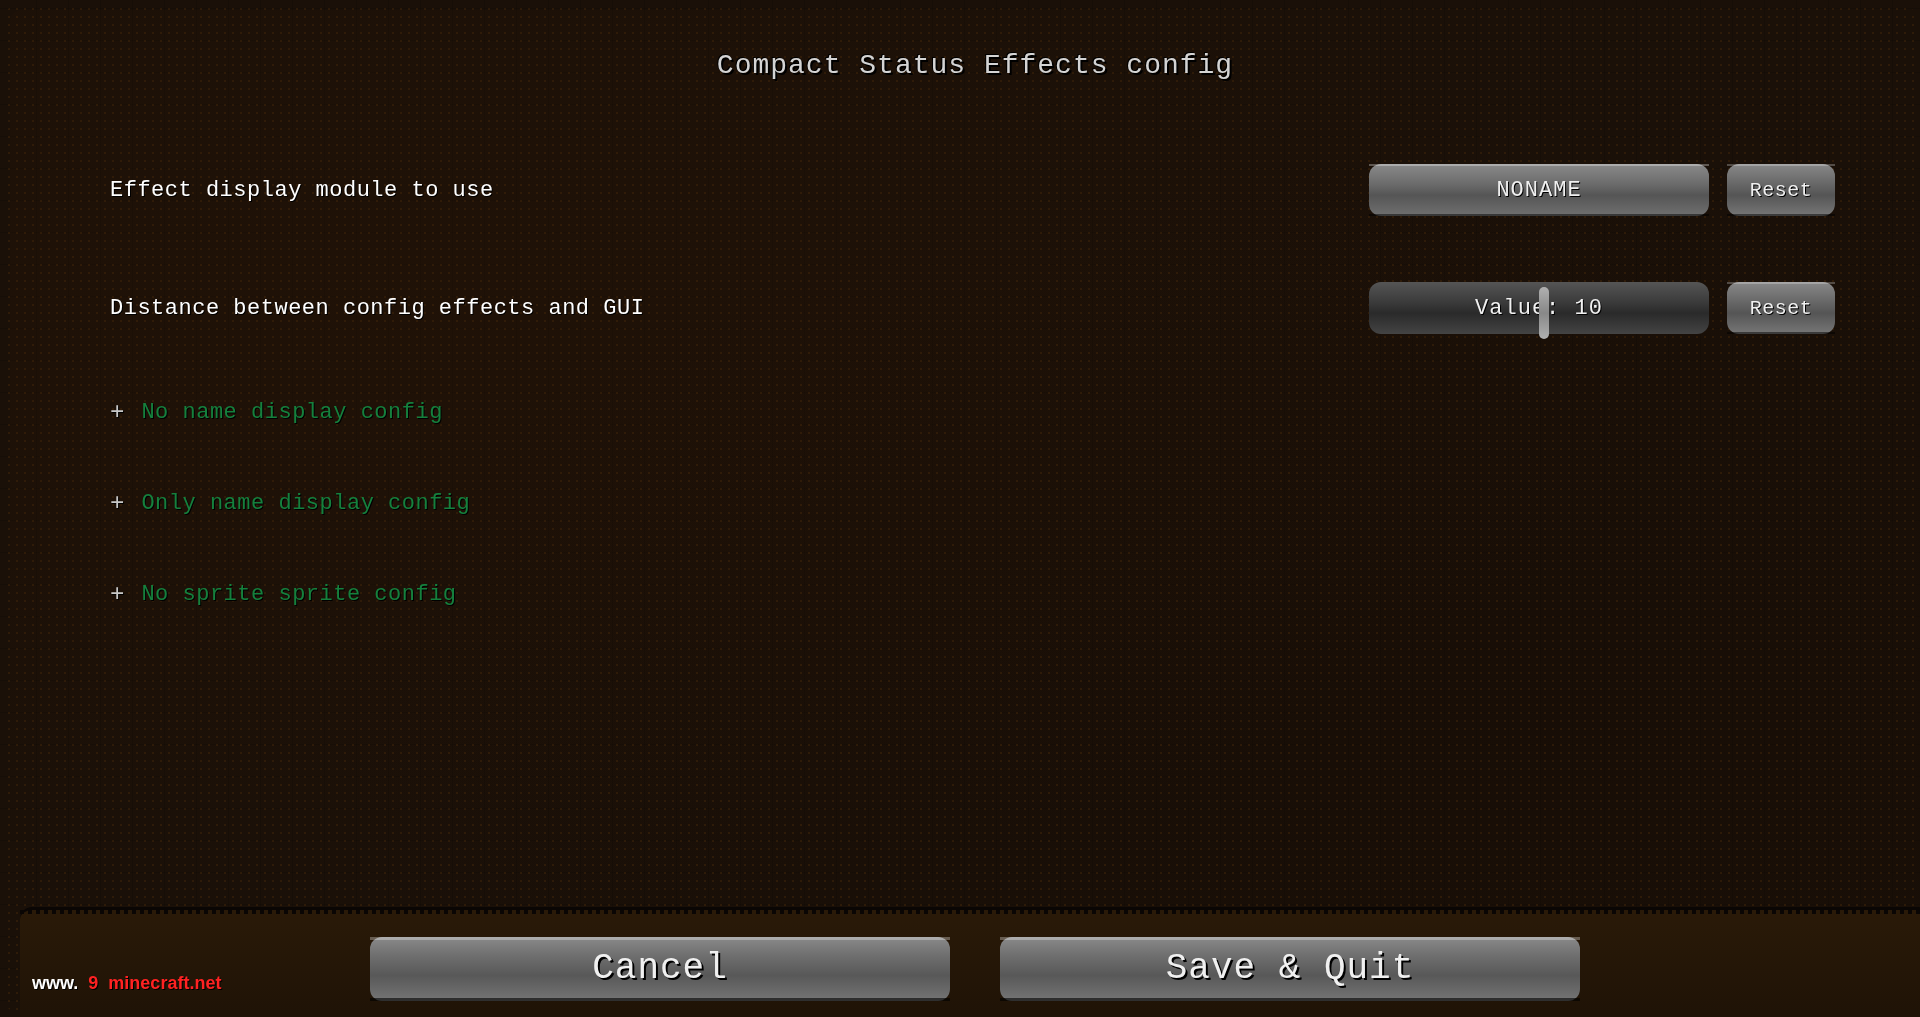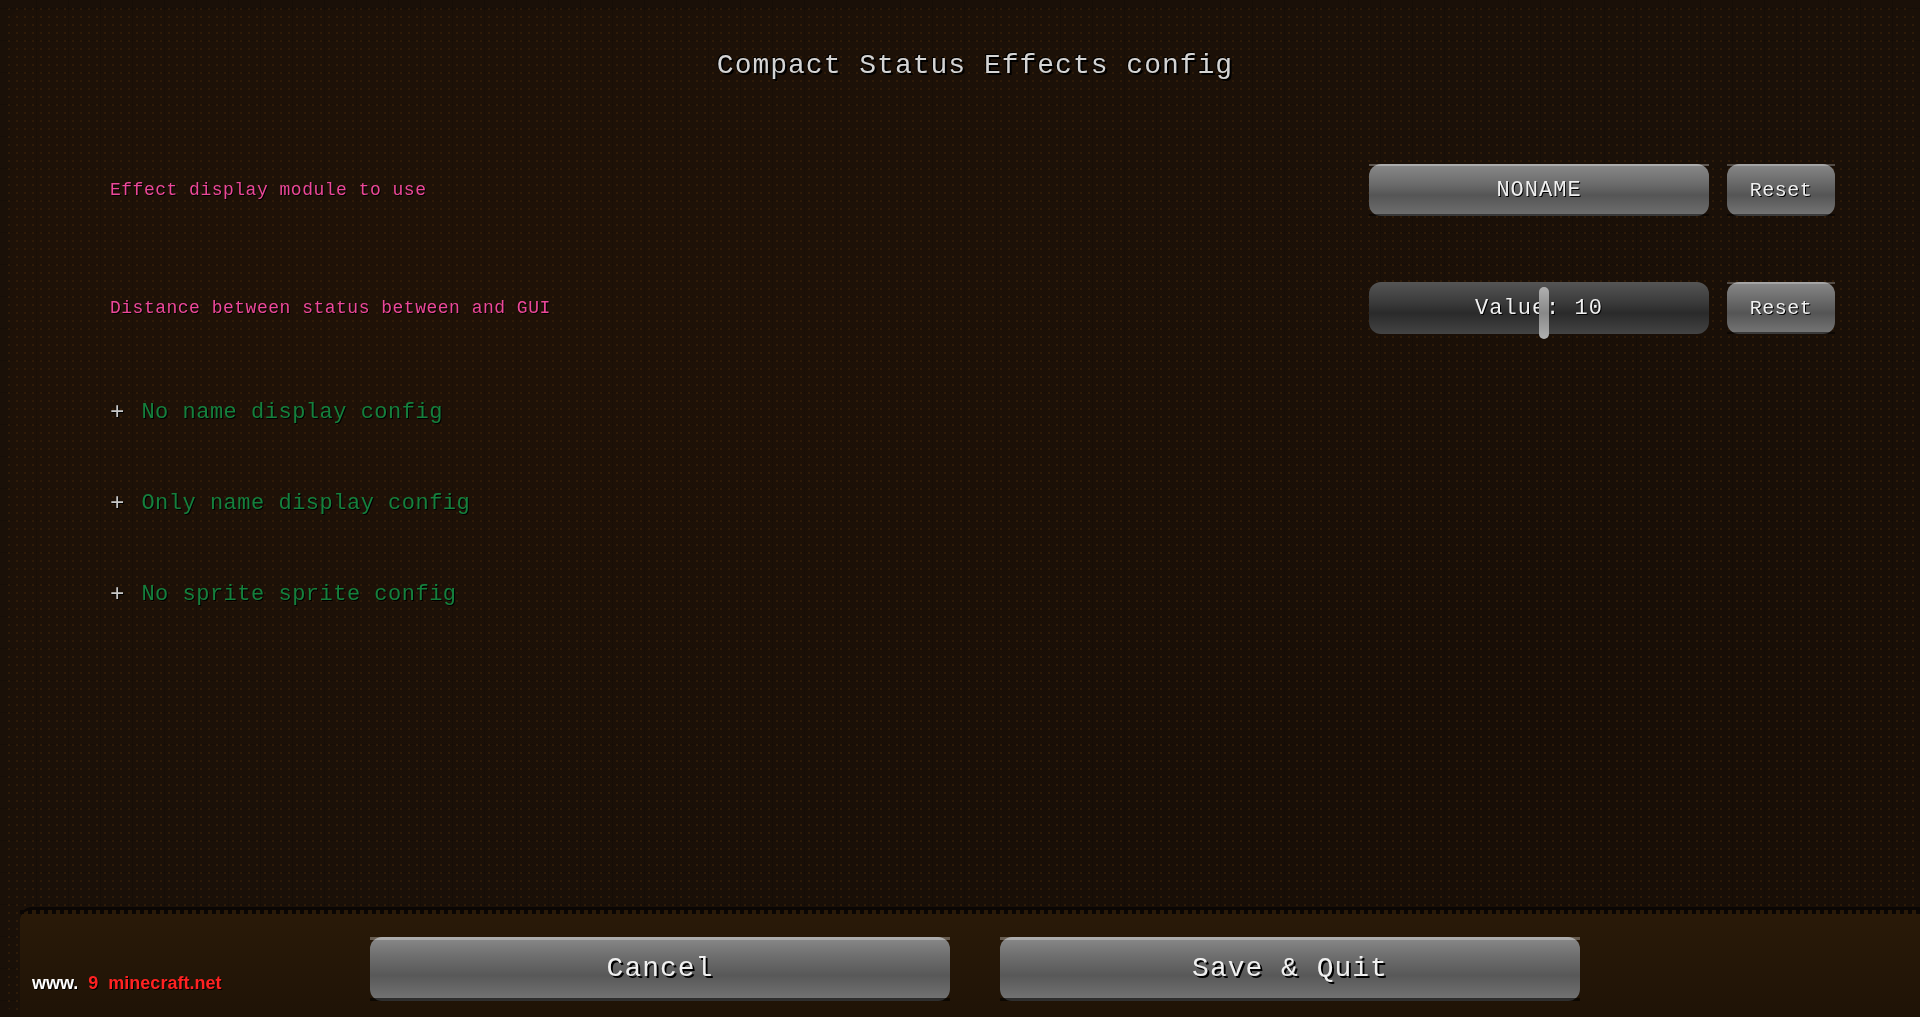--- a/index.html
+++ b/index.html
@@ -79,22 +79,22 @@
     
     .config-row {
       display: flex;
       align-items: center;
       justify-content: space-between;
       padding: 18px 0;
       border-bottom: none;
     }
 
     .config-label {
-      font-size: 18px;
-      color: #ec4899;
+      font-size: 22px;
+      color: #ffffff;
       letter-spacing: 0.5px;
       text-shadow: 1px 1px 0px #000;
       font-family: 'Courier New', monospace;
     }
 
     .config-controls {
       display: flex;
       align-items: flex-end;
       gap: 8px;
     }
@@ -237,21 +237,21 @@
       background: repeating-linear-gradient(90deg, #0a0604, #0a0604 4px, transparent 4px, transparent 8px);
     }
 
     
     .bottom-button {
       width: 580px;
       height: 64px;
       background: linear-gradient(180deg, #8a8a8a 0%, #6e6e6e 30%, #585858 60%, #757575 100%);
       border: none;
       color: #f0f0f0;
-      font-size: 28px;
+      font-size: 36px;
       font-family: 'Courier New', monospace;
       cursor: pointer;
       text-shadow: 2px 2px 0px #000;
       letter-spacing: 1px;
       position: relative;
       outline: none;
     }
 
     .bottom-button::before {
       content: '';
@@ -318,21 +318,21 @@
 
     <div class="config-row">
       <span class="config-label">Effect display module to use</span>
       <div class="config-controls">
         <button class="value-button">NONAME</button>
         <button class="reset-button">Reset</button>
       </div>
     </div>
 
     <div class="config-row">
-      <span class="config-label">Distance between status between and GUI</span>
+      <span class="config-label">Distance between config effects and GUI</span>
       <div class="config-controls">
         <button class="slider-button">
           <div class="slider-thumb"></div>
           <span>Value: 10</span>
         </button>
         <button class="reset-button">Reset</button>
       </div>
     </div>
 
     <div class="expandable-row">

